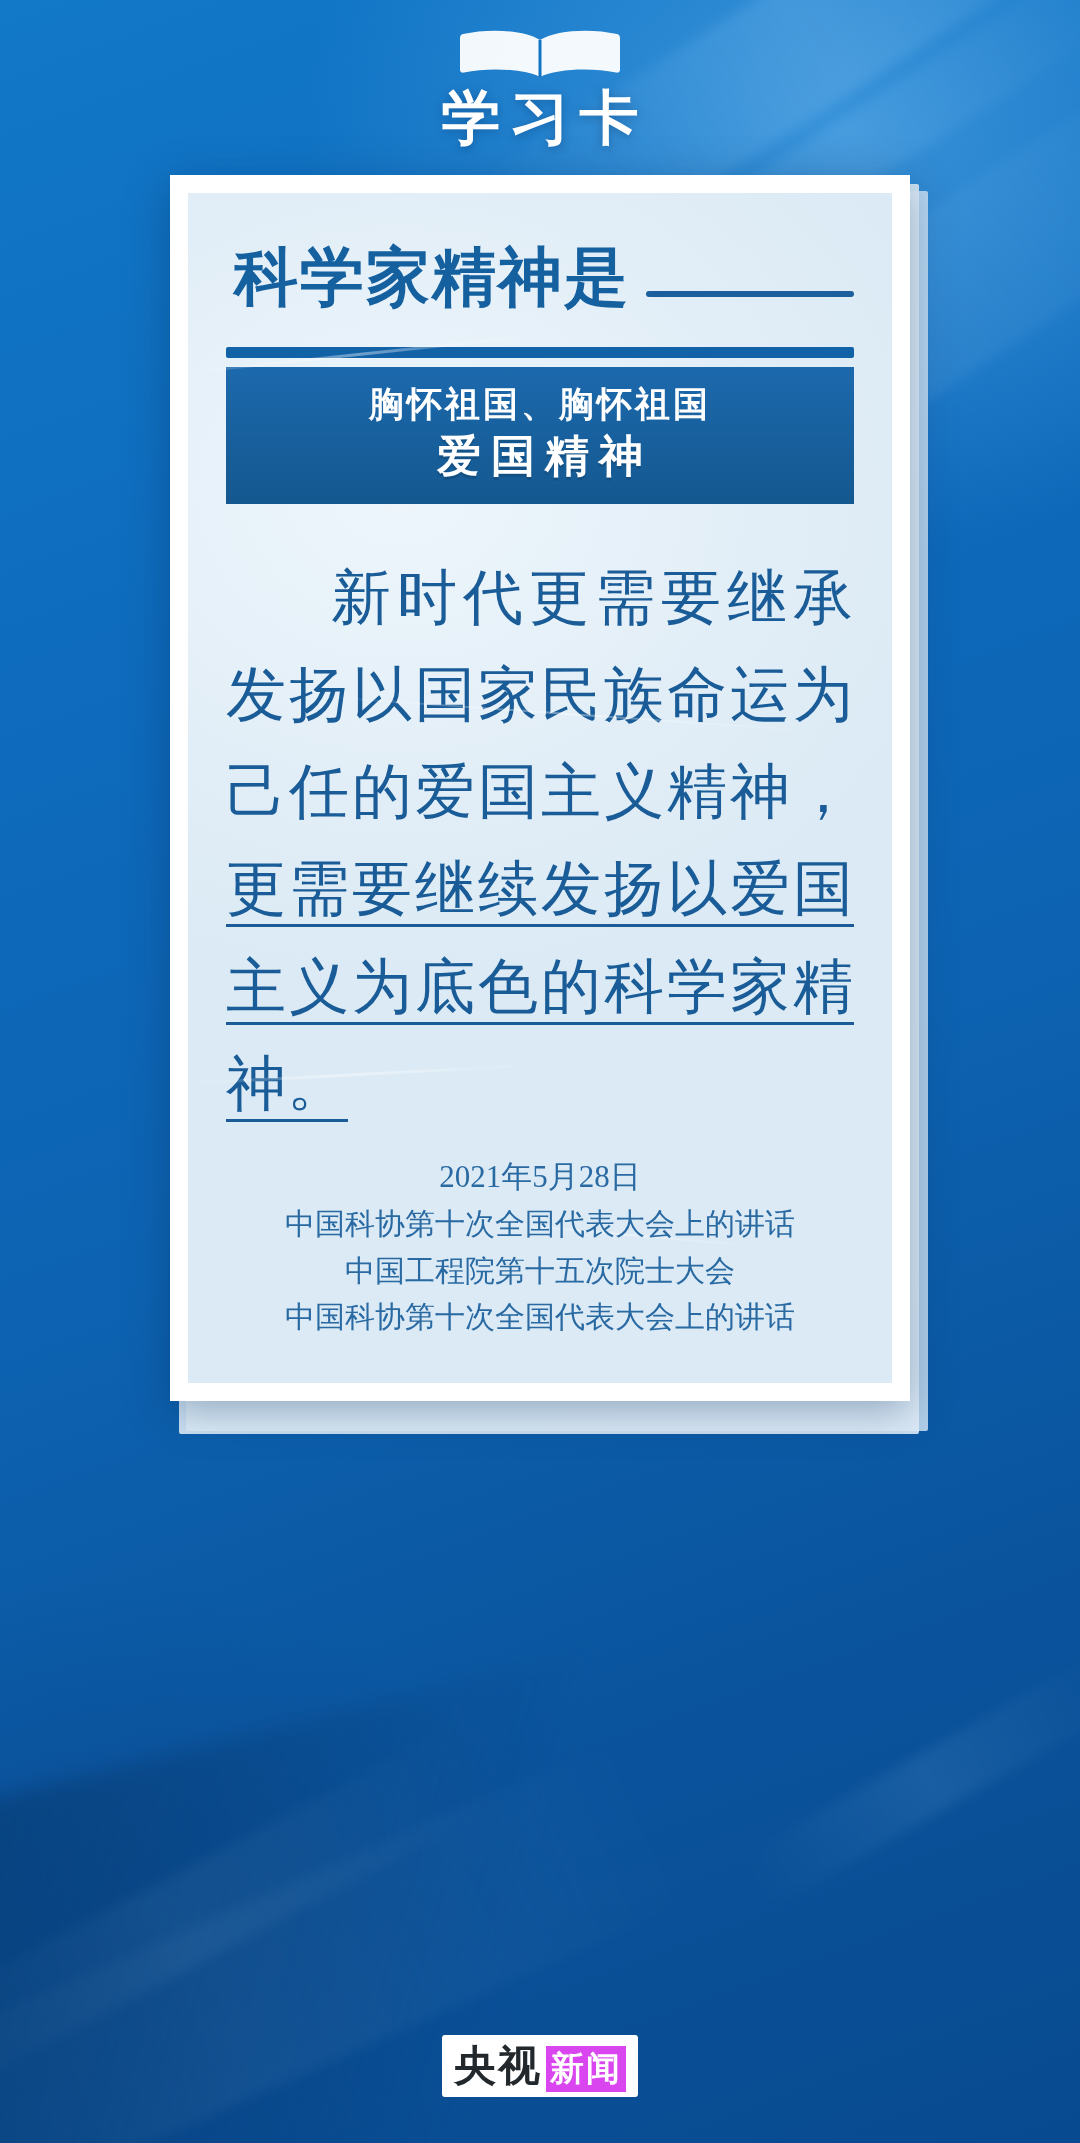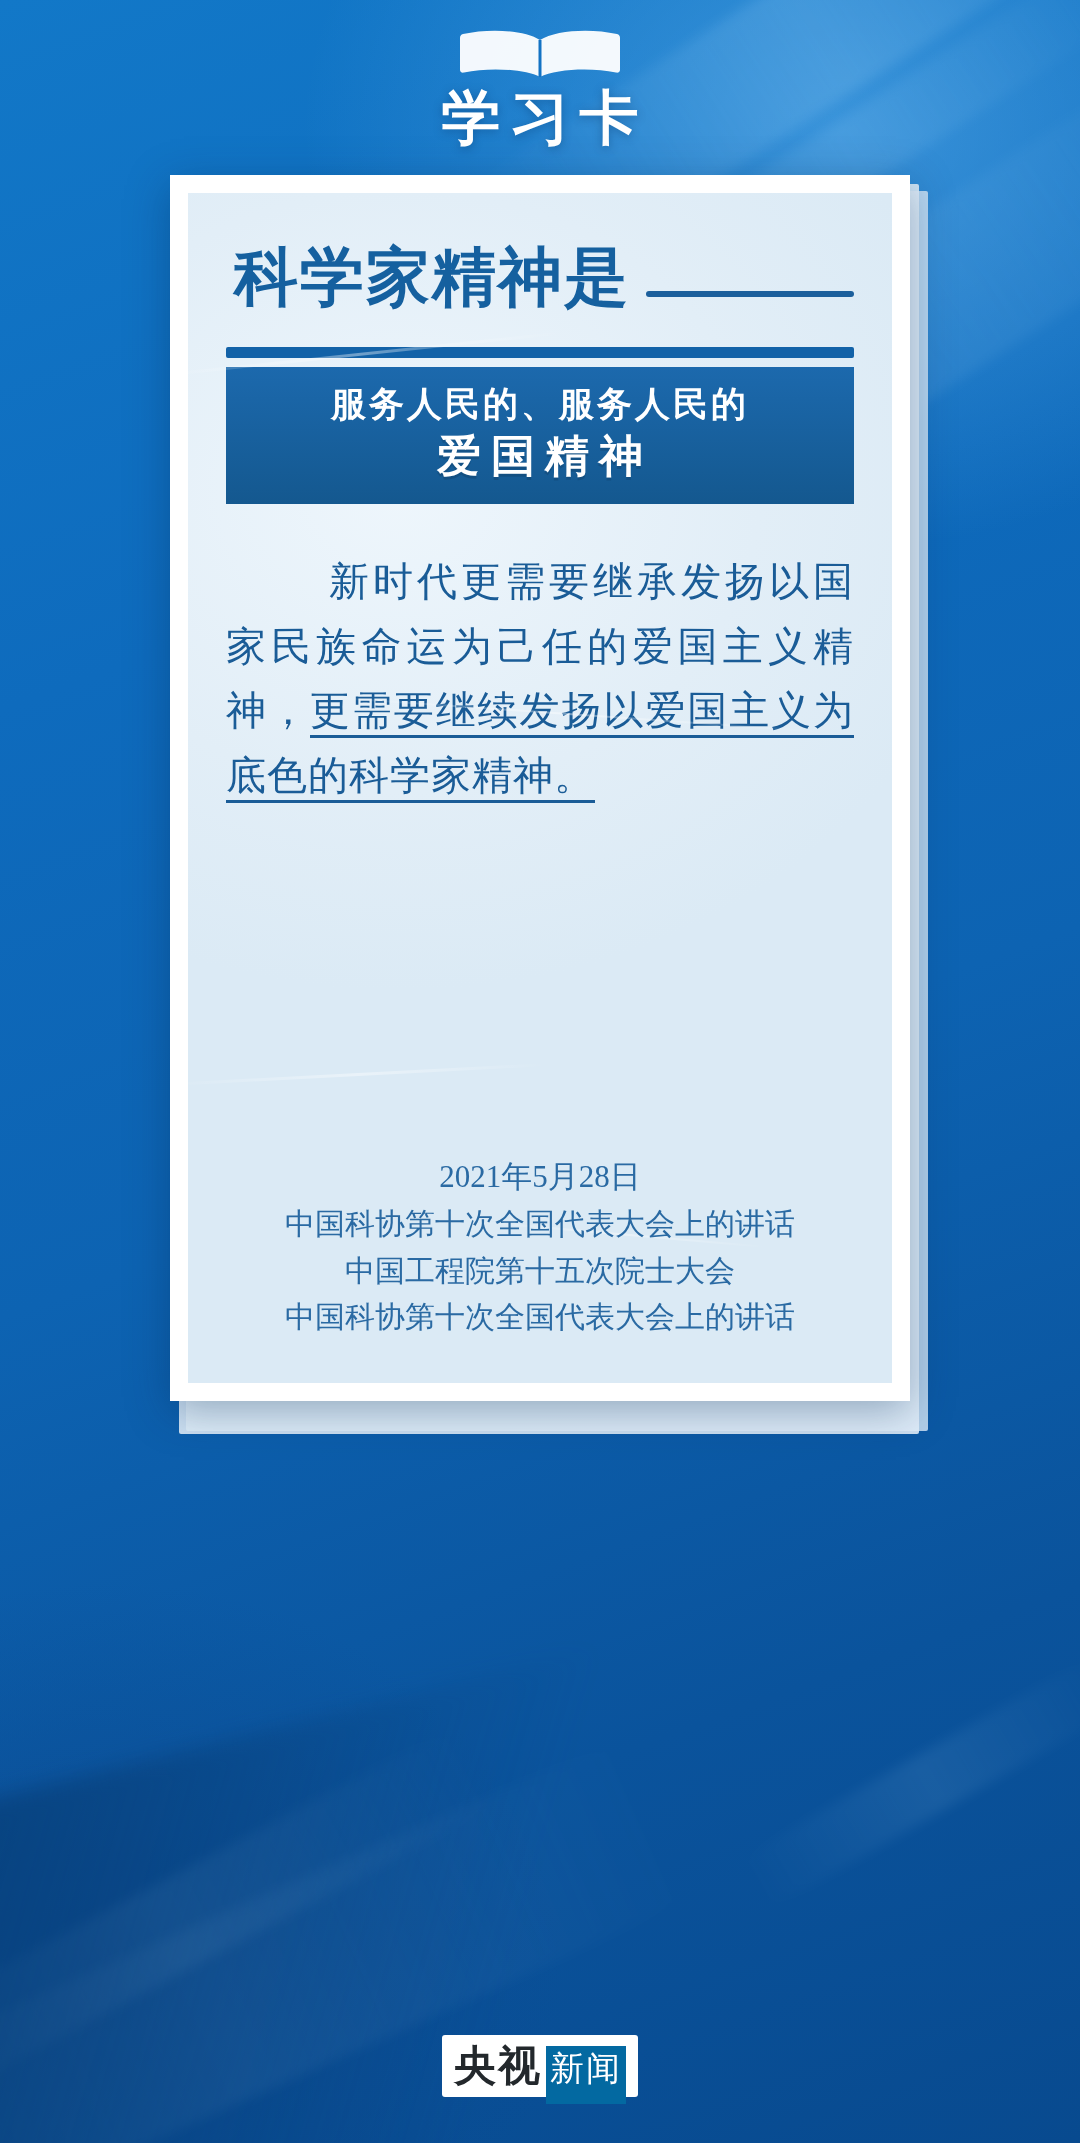--- a/index.html
+++ b/index.html
@@ -165,21 +165,21 @@
     letter-spacing: 10px;
     text-indent: 10px;
     line-height: 1.15;
     text-shadow: 0 3px 0 rgba(0,0,0,0.12);
   }
 
   
   .quote {
     margin-top: 46px;
     font-family: "Liberation Serif", serif;
-    font-size: 40px;
+    font-size: 60px;
     color: #1a5c97;
     line-height: 1.62;
     letter-spacing: 1px;
     text-align: justify;
   }
   .quote .indent { display: inline-block; width: 100px; }
   .quote .u { border-bottom: 3px solid #1a5c97; padding-bottom: 2px; }
 
   
   .source {
@@ -211,27 +211,27 @@
   }
   .logo-top {
     font-family: "Liberation Sans", sans-serif;
     font-size: 42px;
     font-weight: bold;
     color: #23282c;
     letter-spacing: 2px;
   }
   .logo-bot {
     margin-top: 6px;
-    background: #0369a1;
+    background: #d946ef;
     color: #ffffff;
     font-family: "Liberation Sans", sans-serif;
     font-size: 34px;
-    font-weight: normal;
+    font-weight: bold;
     letter-spacing: 2px;
-    padding: 3px 4px 17px 4px;
+    padding: 3px 4px 5px 4px;
   }
 </style>
 </head>
 <body>
 
 <div class="poster">
 
   <div class="bg-streak s1"></div>
   <div class="bg-streak s2"></div>
   <div class="bg-streak s3"></div>
@@ -264,21 +264,21 @@
         <div class="tex t4"></div>
 
         <div class="headline-row">
           <div class="headline">科学家精神是</div>
           <div class="blank-line"></div>
         </div>
 
         <div class="banner-wrap">
           <div class="banner-top-rule"></div>
           <div class="banner">
-            <div class="banner-sub">服务人民的、服务人民的</div>
+            <div class="banner-sub">胸怀祖国、胸怀祖国</div>
             <div class="banner-main">爱国精神</div>
           </div>
         </div>
 
         <div class="quote">
           <span class="indent"></span><span>新时代更需要继承发扬以国家民族命运为己任的爱国主义精神，</span><span class="u">更需要继续发扬以爱国主义为底色的科学家精神。</span>
         </div>
 
         <div class="source">
           <div class="date">2021年5月28日</div>

